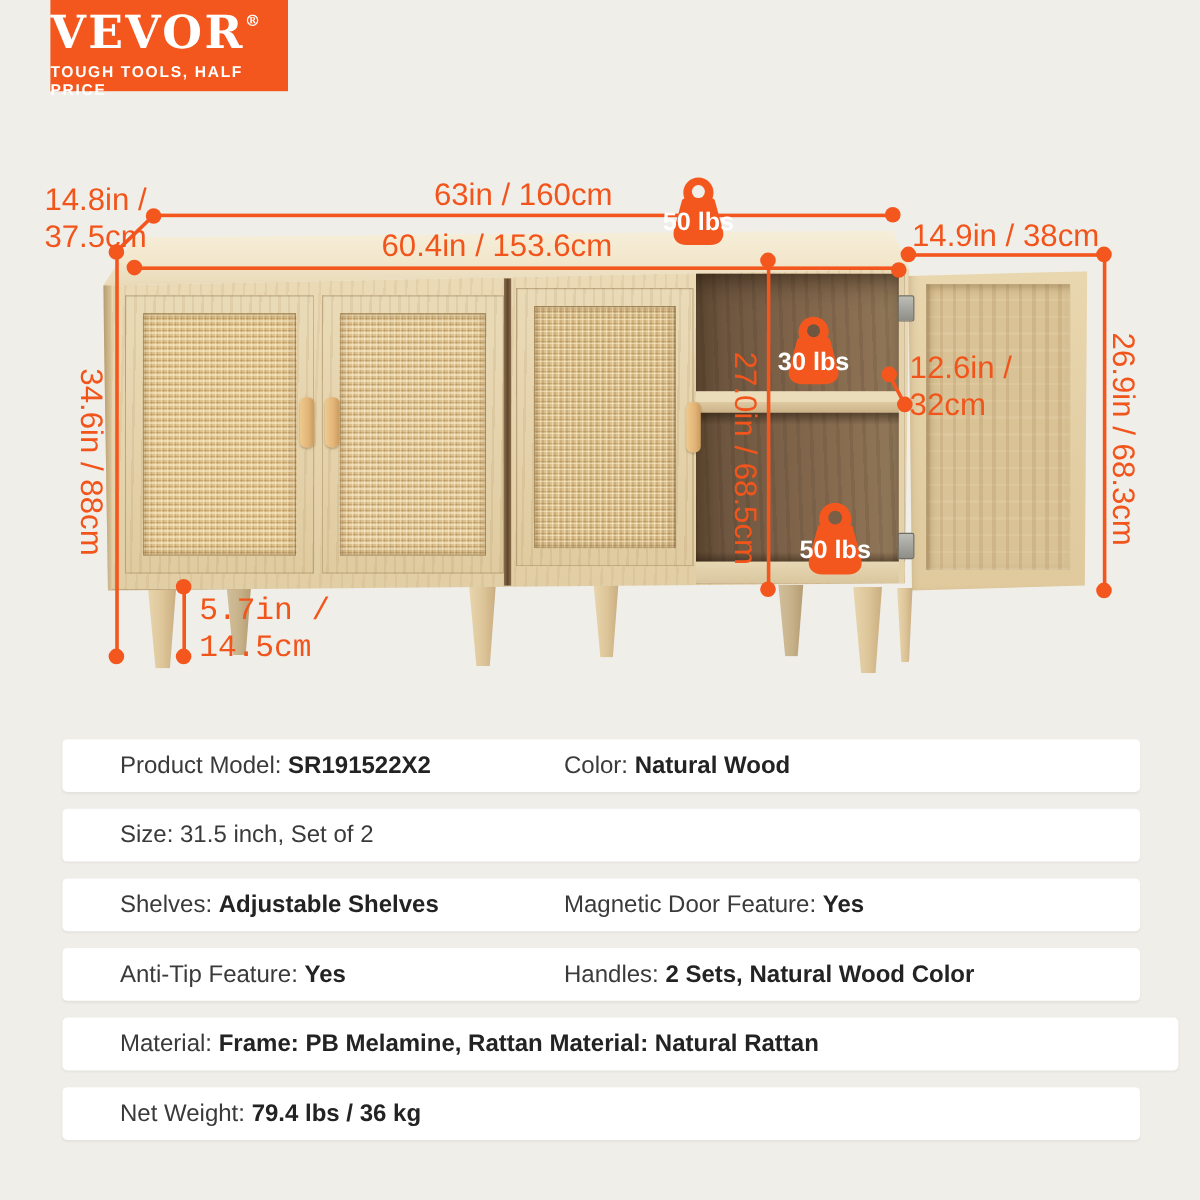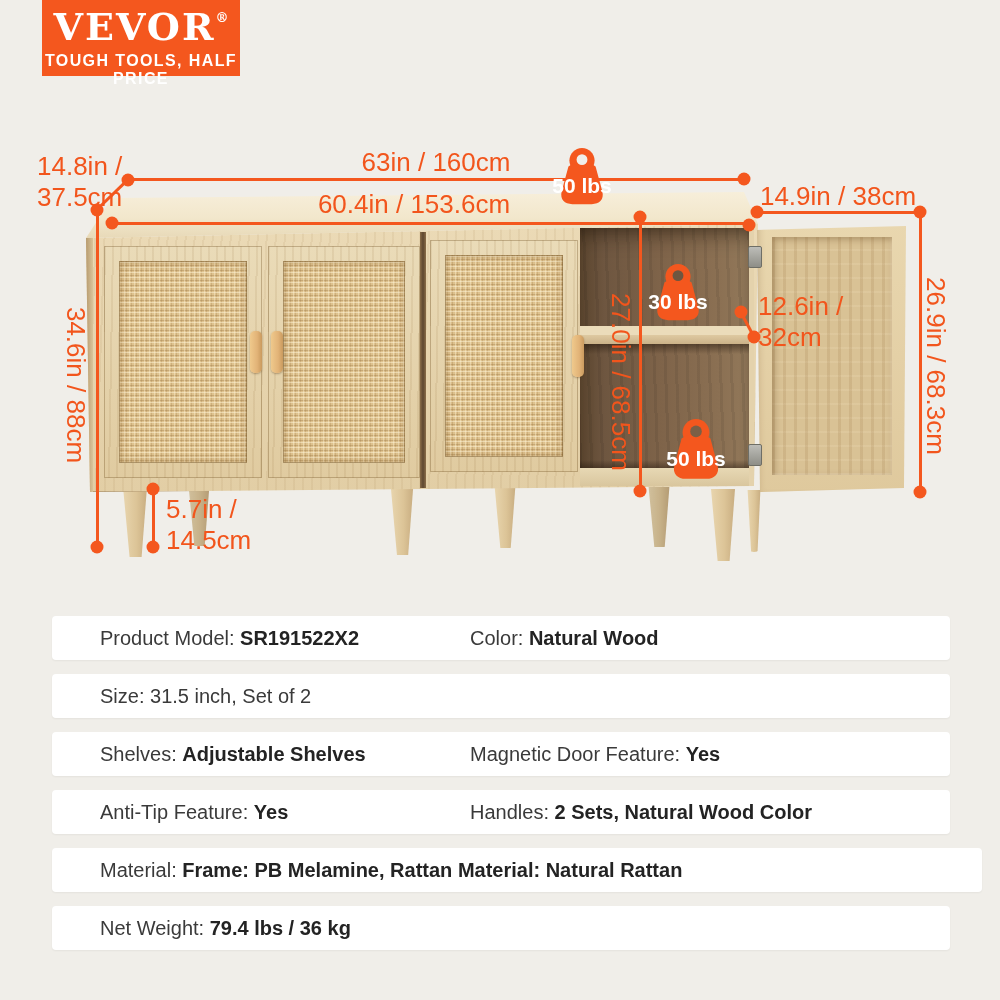--- a/index.html
+++ b/index.html
@@ -1,23 +1,23 @@
 <!DOCTYPE html>
 <html><head>
 <meta charset="utf-8">
 <style>
   html,body{margin:0;padding:0;}
   body{width:1000px;height:1000px;background:#F0EEE9;font-family:"Liberation Sans",sans-serif;overflow:hidden;}
   #stage{position:relative;width:1000px;height:1000px;background:#F0EEE9;}
 
   
-  .logo{position:absolute;left:42px;top:0;width:198px;height:76px;background:#F4571E;color:#fff;text-align:center;}
+  .logo{position:absolute;left:42px;top:0;width:198px;height:76px;background:#F4571E;color:#fff;}
   .logo .brand{position:absolute;left:0;right:0;top:8px;font-family:"DejaVu Serif",serif;font-weight:700;font-size:38px;letter-spacing:2px;line-height:1;}
   .logo .reg{font-size:13px;vertical-align:18px;letter-spacing:0;}
-  .logo .tagline{position:absolute;left:0;right:0;top:52px;font-size:16px;font-weight:700;letter-spacing:1.4px;}
+  .logo .tagline{position:absolute;left:0;right:0;top:52px;font-size:13px;font-weight:700;letter-spacing:1.4px;}
 
   
   .leg{position:absolute;background:linear-gradient(90deg,#EBD9B3,#DCC497 55%,#C3A77B);clip-path:polygon(10% 0,90% 0,72% 100%,32% 100%);border-radius:0 0 8px 8px;}
   .leg.back{filter:brightness(.9);}
 
   .topslab{position:absolute;left:84px;top:190px;width:676px;height:50px;
     background:linear-gradient(180deg,#F7EFDB 0%,#F2E7CC 55%,#E7D8B6 100%);
     clip-path:polygon(2px 48px,28px 8px,660px 2px,674px 34px);
     box-shadow:inset 0 -2px 0 rgba(150,120,75,.35);}
 
@@ -182,21 +182,21 @@
     <div class="dot" style="left:741px;top:312px;"></div>
     <div class="dot" style="left:754px;top:337px;"></div>
     <div class="dim" style="left:758px;top:291px;">
       <div>12.6in /</div>
       <div>32cm</div>
     </div>
 
     <div class="vline" style="left:151.5px;top:489px;height:58px;"></div>
     <div class="dot" style="left:153px;top:489px;"></div>
     <div class="dot" style="left:153px;top:547px;"></div>
-    <div class="dim" style="left:166px;top:494px;">
+    <div class="dim" style="left:166px;top:494px;font-family:Liberation Mono, monospace;">
       <div>5.7in /</div>
       <div>14.5cm</div>
     </div>
   </div>
 
   <div class="kb" style="left:551px;top:147px;width:62px;height:64px;">
     <svg viewBox="0 0 64 64">
       <path fill="#F4571E" d="M32 0c-7.2 0-13 5.8-13 13s5.8 13 13 13 13-5.8 13-13S39.2 0 32 0z"></path>
       <path fill="#F4571E" d="M18 19 C26 13 38 13 46 19 L53 45 C55 53 50 58 42 58 L22 58 C14 58 9 53 11 45 Z"></path>
       <circle cx="32" cy="12" r="5.6" fill="#F0EEE9"></circle>

